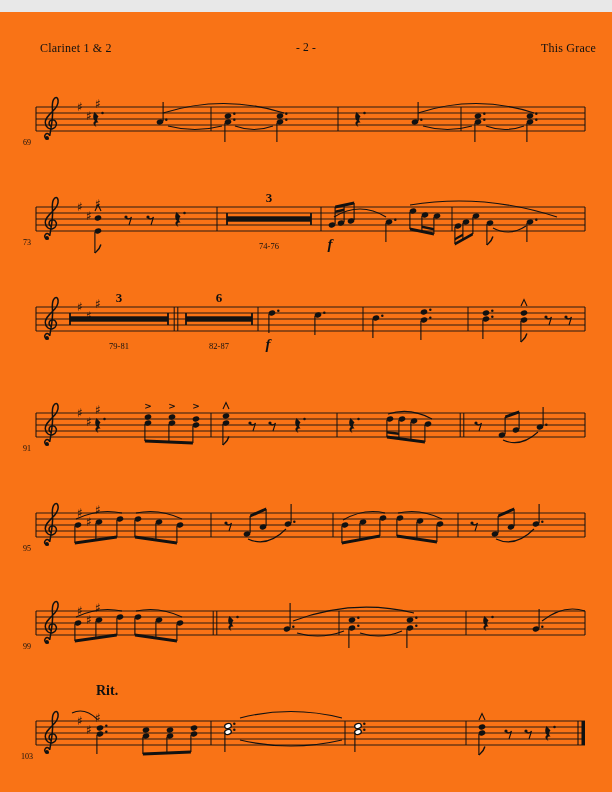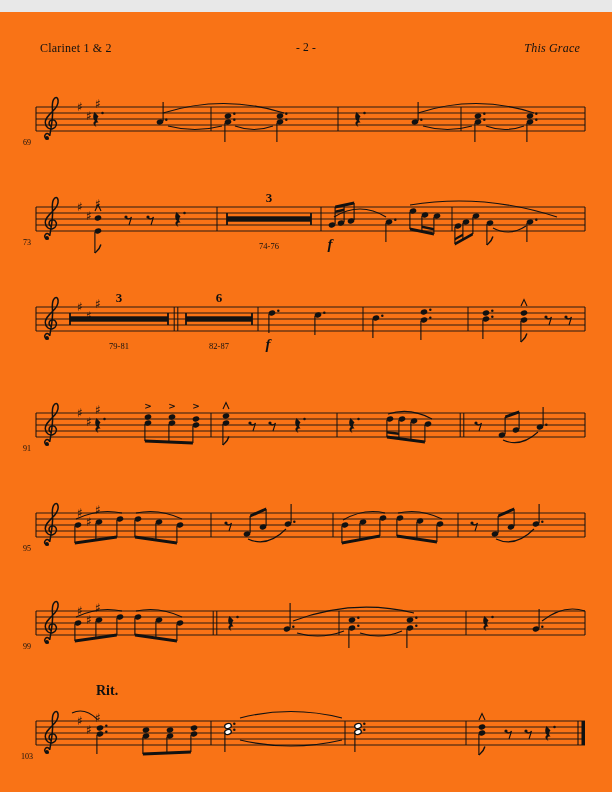--- a/index.html
+++ b/index.html
@@ -3,21 +3,21 @@
 <meta charset="utf-8">
 <style>
   html,body{margin:0;padding:0;background:#e8e8e8;}
   .page{
     position:relative;width:612px;height:792px;margin:12px auto;background:#f97316;
     font-family:"Liberation Serif","DejaVu Serif",serif;color:#111;overflow:hidden;
   }
   .hdr{position:absolute;top:29px;font-size:12px;letter-spacing:.2px;}
   .hdr-left{left:40px;}
   .hdr-center{left:0;width:100%;text-align:center;font-size:11.5px;}
-  .hdr-right{right:32px;font-style:italic;}
+  .hdr-right{right:16px;}
   svg text{user-select:none;}
 </style>
 </head>
 <body>
 
 <div class="page">
   <div class="hdr hdr-left">Clarinet 1  &amp; 2</div>
   <div class="hdr hdr-center">- 2 -</div>
   <div class="hdr hdr-right">This Grace</div>
   <svg id="score-svg" width="612" height="792" viewBox="0 0 612 792" style="position:absolute;left:0;top:0;">

